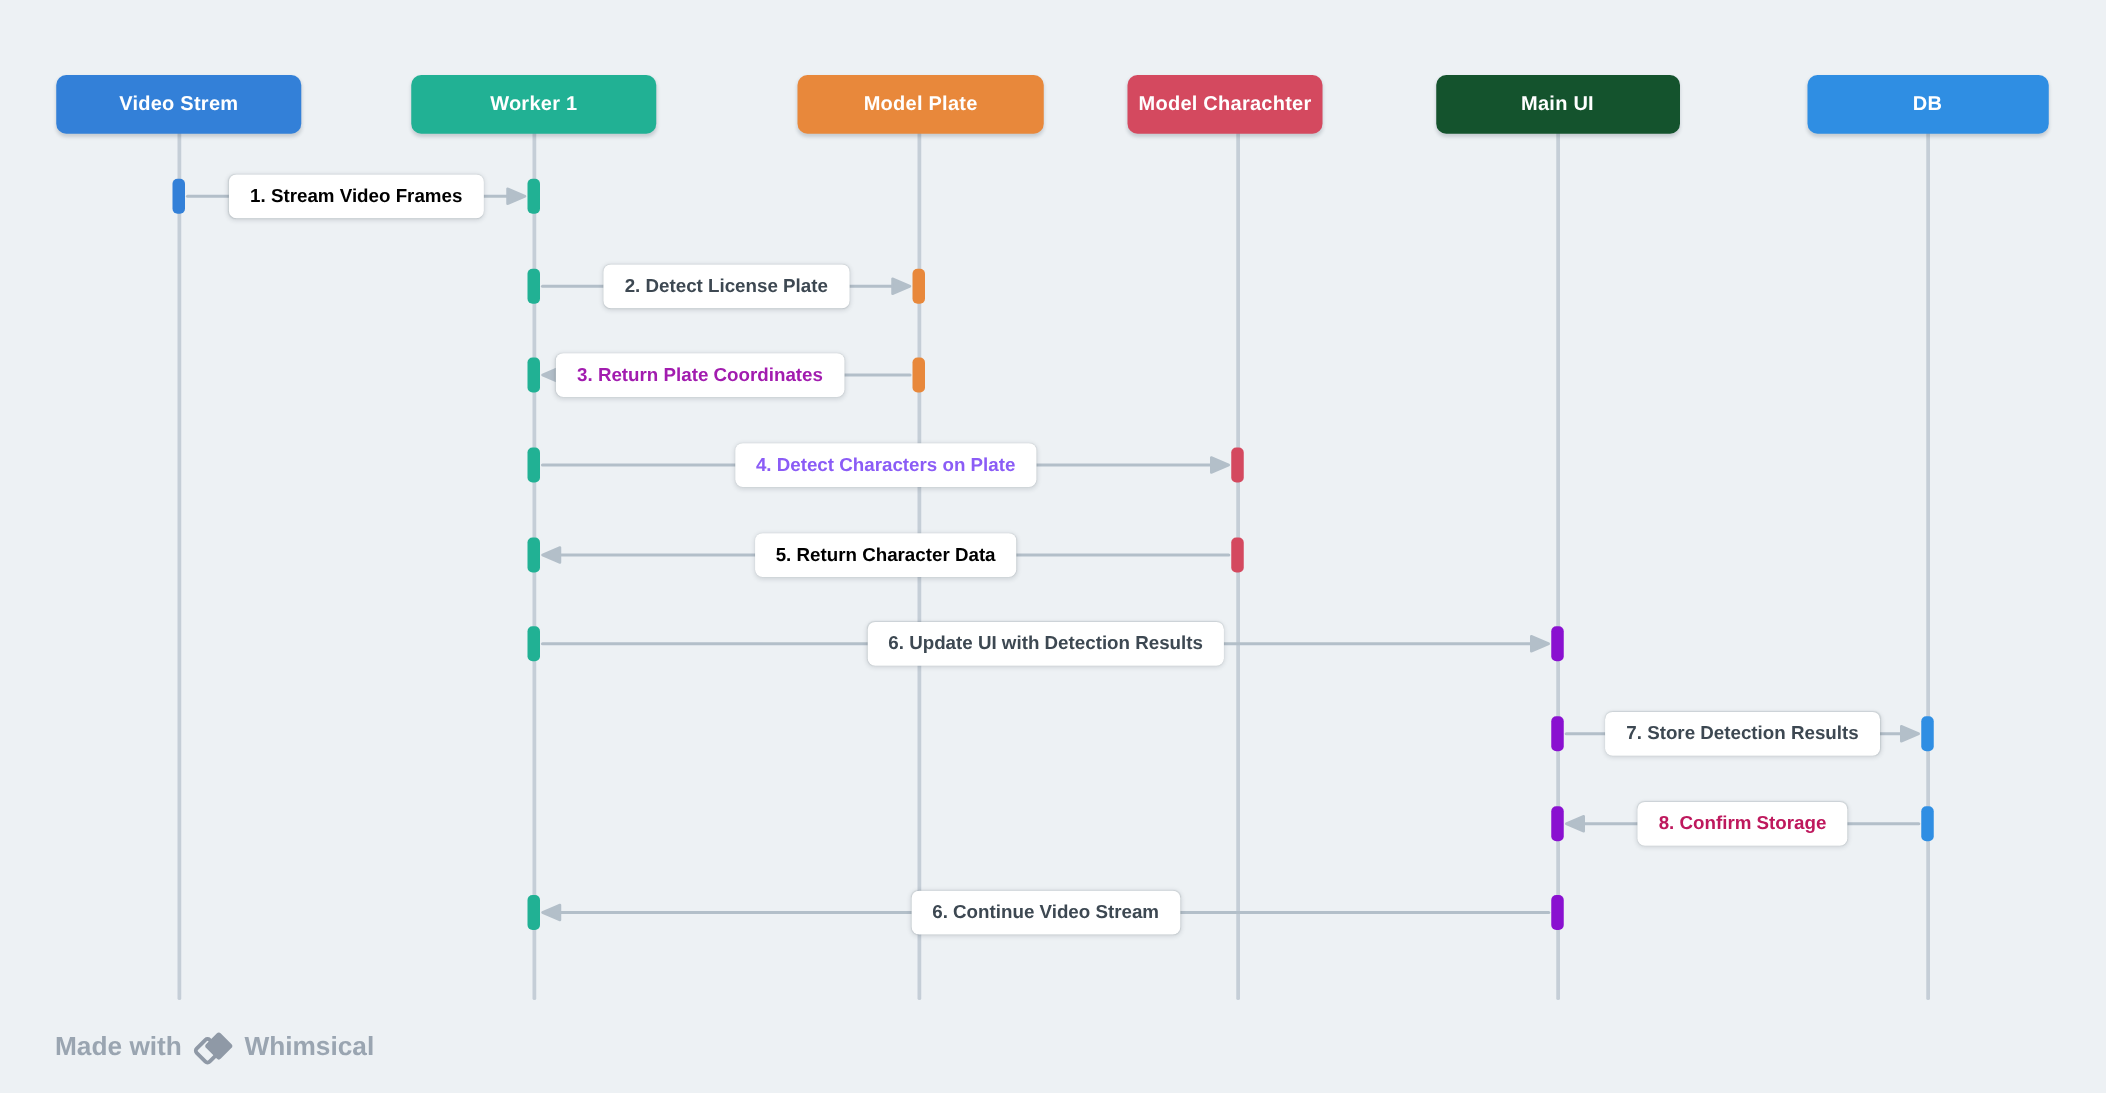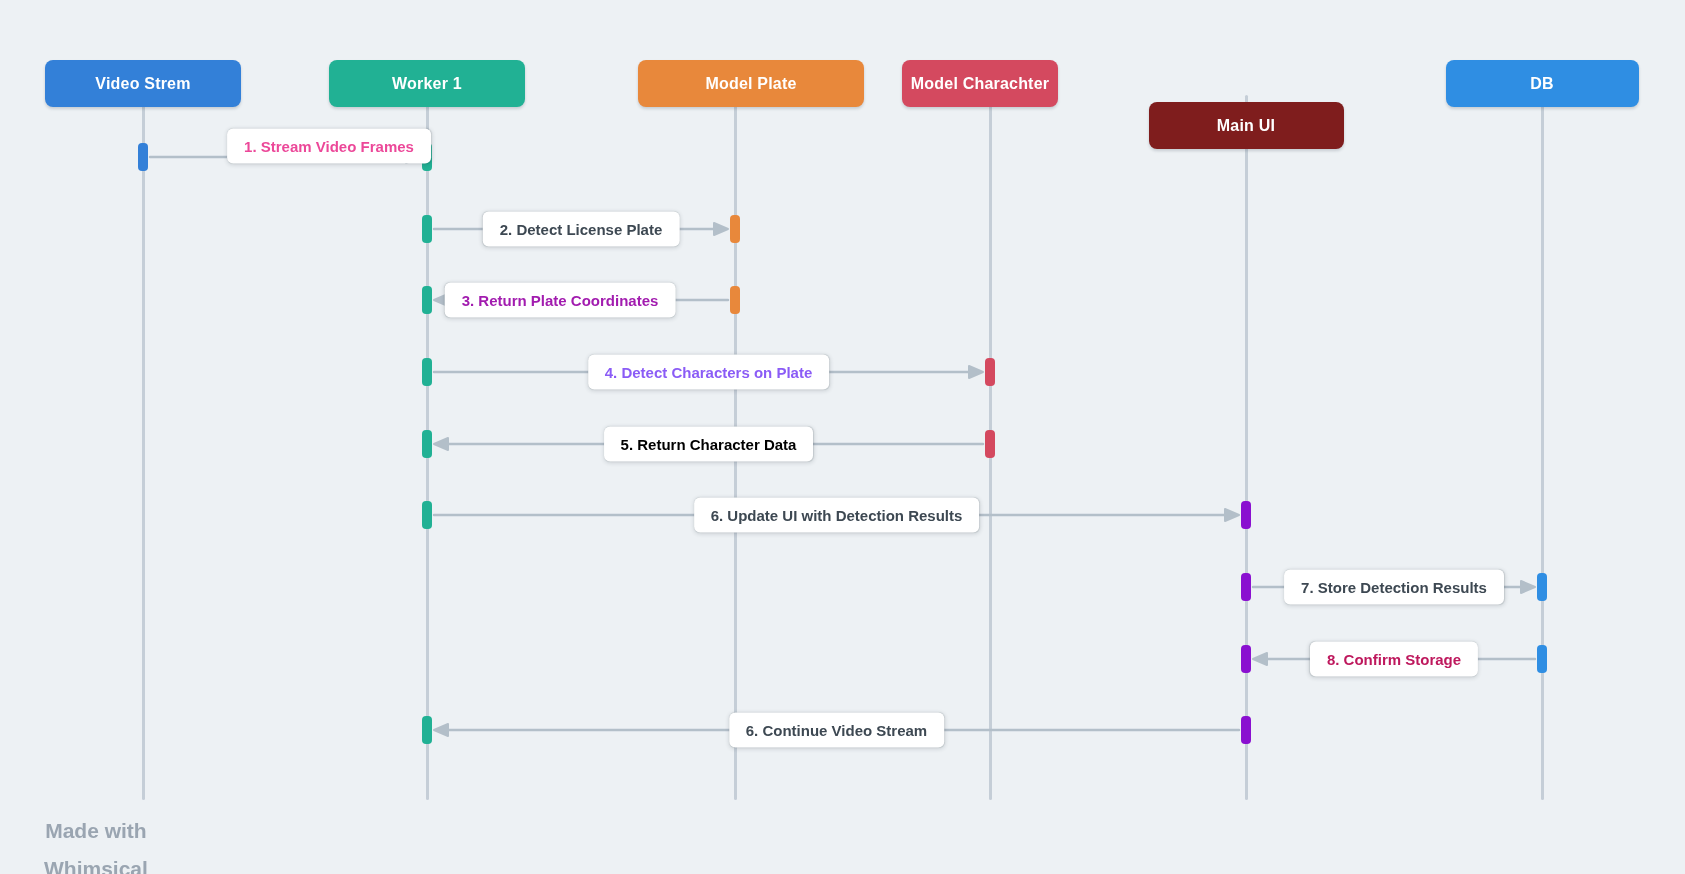--- a/index.html
+++ b/index.html
@@ -22,21 +22,21 @@
   #arrows { position:absolute; left:0; top:0; }
   .msg-label {
     position:absolute; transform:translate(-50%,-50%);
     background:#ffffff; height:35px; line-height:35px; padding:0 17px;
     border-radius:6px; font-size:15px; font-weight:600; white-space:nowrap;
     box-shadow:0 1px 4px rgba(25,39,52,.16), 0 0 1px rgba(25,39,52,.12);
   }
   #footer {
     position:absolute; left:44px; top:819px; height:38px;
     display:flex; align-items:center; gap:7px;
-    font-size:21px; font-weight:600; text-decoration:none; cursor:pointer;flex-direction:column;
+    font-size:21px; font-weight:600; text-decoration:none; cursor:pointer;
   }
   #footer svg { display:block; }
 </style>
 </head>
 <body style="background: rgb(237, 241, 244);">
 
 <div id="canvas" style="background: rgb(237, 241, 244);">
   <div id="lifelines">
       <div class="lifeline" style="left: 141.5px; background: rgb(197, 206, 215);"></div>
       <div class="lifeline" style="left: 425.5px; background: rgb(197, 206, 215);"></div>
@@ -79,44 +79,44 @@
       <line x1="434" y1="515" x2="1230" y2="515" stroke="#b3bfc9" stroke-width="2.5" stroke-linecap="round"></line>
       <path d="M 1239 515 L 1225 509 L 1225 521 Z" fill="#b3bfc9" stroke="#b3bfc9" stroke-width="2" stroke-linejoin="round"></path>
       <line x1="1253" y1="587" x2="1526" y2="587" stroke="#b3bfc9" stroke-width="2.5" stroke-linecap="round"></line>
       <path d="M 1535 587 L 1521 581 L 1521 593 Z" fill="#b3bfc9" stroke="#b3bfc9" stroke-width="2" stroke-linejoin="round"></path>
       <line x1="1535" y1="659" x2="1262" y2="659" stroke="#b3bfc9" stroke-width="2.5" stroke-linecap="round"></line>
       <path d="M 1253 659 L 1267 653 L 1267 665 Z" fill="#b3bfc9" stroke="#b3bfc9" stroke-width="2" stroke-linejoin="round"></path>
       <line x1="1239" y1="730" x2="443" y2="730" stroke="#b3bfc9" stroke-width="2.5" stroke-linecap="round"></line>
       <path d="M 434 730 L 448 724 L 448 736 Z" fill="#b3bfc9" stroke="#b3bfc9" stroke-width="2" stroke-linejoin="round"></path>
     </svg>
   <div id="labels">
-      <div class="msg-label" style="left: 285px; top: 146px; color: #ec4899; background: rgb(255, 255, 255); margin-left: 44px;">1. Stream Video Frames</div>
+      <div class="msg-label" style="left: 285px; top: 157px; color: #000000; background: rgb(255, 255, 255);">1. Stream Video Frames</div>
       <div class="msg-label" style="left: 581px; top: 229px; color: rgb(61, 72, 82); background: rgb(255, 255, 255);">2. Detect License Plate</div>
       <div class="msg-label" style="left: 560px; top: 300px; color: #a21caf; background: rgb(255, 255, 255);">3. Return Plate Coordinates</div>
       <div class="msg-label" style="left: 708.5px; top: 372px; color: #8b5cf6; background: rgb(255, 255, 255);">4. Detect Characters on Plate</div>
       <div class="msg-label" style="left: 708.5px; top: 444px; color: #000000; background: rgb(255, 255, 255);">5. Return Character Data</div>
       <div class="msg-label" style="left: 836.5px; top: 515px; color: rgb(61, 72, 82); background: rgb(255, 255, 255);">6. Update UI with Detection Results</div>
       <div class="msg-label" style="left: 1394px; top: 587px; color: rgb(61, 72, 82); background: rgb(255, 255, 255);">7. Store Detection Results</div>
       <div class="msg-label" style="left: 1394px; top: 659px; color: #be185d; background: rgb(255, 255, 255);">8. Confirm Storage</div>
       <div class="msg-label" style="left: 836.5px; top: 730px; color: rgb(61, 72, 82); background: rgb(255, 255, 255);">6. Continue Video Stream</div>
     </div>
   <div id="actors">
       <div class="actor-header" style="left: 45px; width: 196px; background: rgb(51, 128, 216);">
         <span>Video Strem</span>
       </div>
       <div class="actor-header" style="left: 329px; width: 196px; background: rgb(33, 177, 148);">
         <span>Worker 1</span>
       </div>
-      <div class="actor-header" style="left: 638px; width: 226px; background: rgb(232, 136, 59);">
+      <div class="actor-header" style="left: 638px; width: 197px; background: rgb(232, 136, 59);">
         <span>Model Plate</span>
       </div>
       <div class="actor-header" style="left: 902px; width: 156px; background: rgb(212, 73, 95);">
         <span>Model Charachter</span>
       </div>
-      <div class="actor-header" style="left: 1148.5px; width: 195px; background: #7f1d1d; margin-top: 42px;">
+      <div class="actor-header" style="left: 1148.5px; width: 195px; background: #14532d;">
         <span>Main UI</span>
       </div>
       <div class="actor-header" style="left: 1445.5px; width: 193px; background: rgb(47, 142, 227);">
         <span>DB</span>
       </div>
     </div>
 
   <div id="footer" style="color: rgb(154, 165, 177);">
     <span>Made with</span>
     <svg width="36" height="36" viewBox="0 0 38 38">

